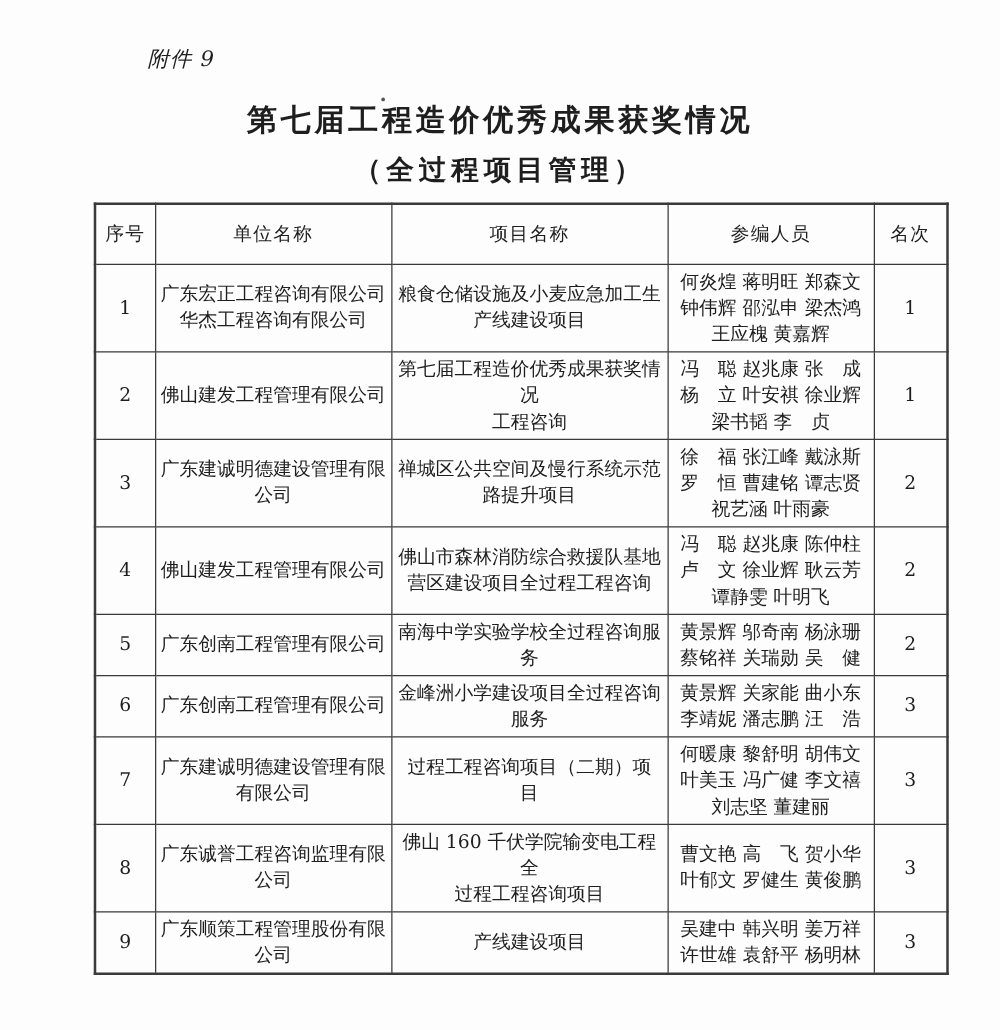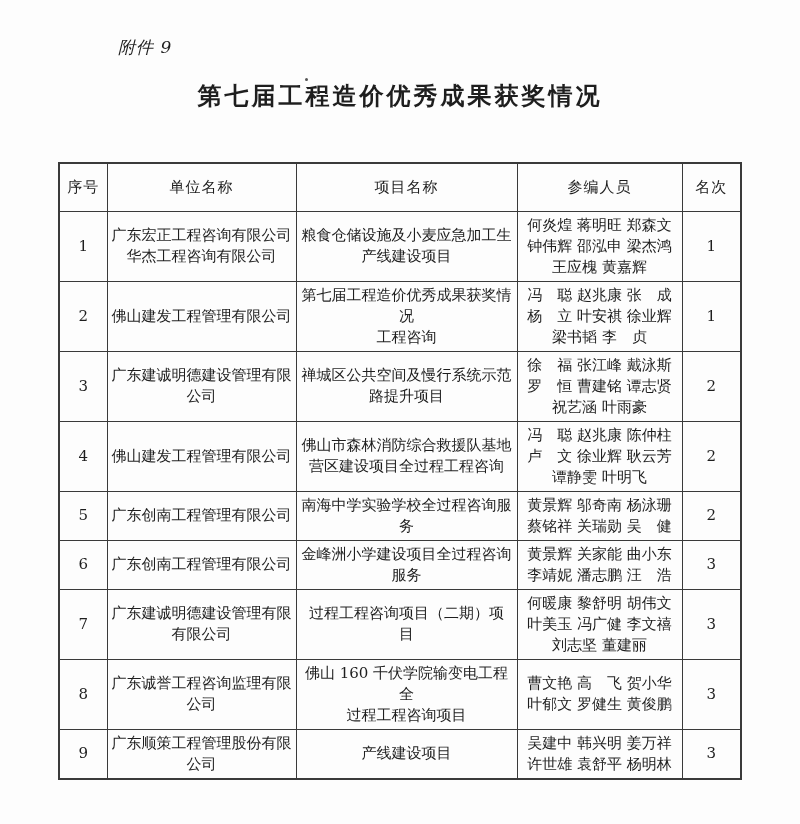--- a/index.html
+++ b/index.html
@@ -53,21 +53,21 @@
     left: 305px;
     top: 78px;
     width: 3px;
     height: 3px;
     background: #555;
     border-radius: 50%;
   }
 
   table.award-table {
     position: absolute;
-    left: 58px;
+    left: 75px;
     top: 162px;
     width: 682px;
     border-collapse: collapse;
     table-layout: fixed;
     font-size: 15px;
     color: var(--ink);
     border: 2px solid var(--border);
   }
   .award-table th, .award-table td {
     border: 1px solid var(--border);
@@ -93,20 +93,21 @@
 </head>
 <body>
 
 <div class="page">
 
   <div class="attachment-label">附件 9</div>
 
   <span class="scan-dot"></span>
 
   <div class="doc-title">第七届工程造价优秀成果获奖情况</div>
+  <div class="doc-subtitle">（全过程项目管理）</div>
 
   <table class="award-table">
     <colgroup>
       <col style="width:48px">
       <col style="width:189px">
       <col style="width:221px">
       <col style="width:165px">
       <col style="width:59px">
     </colgroup>
     <thead>

